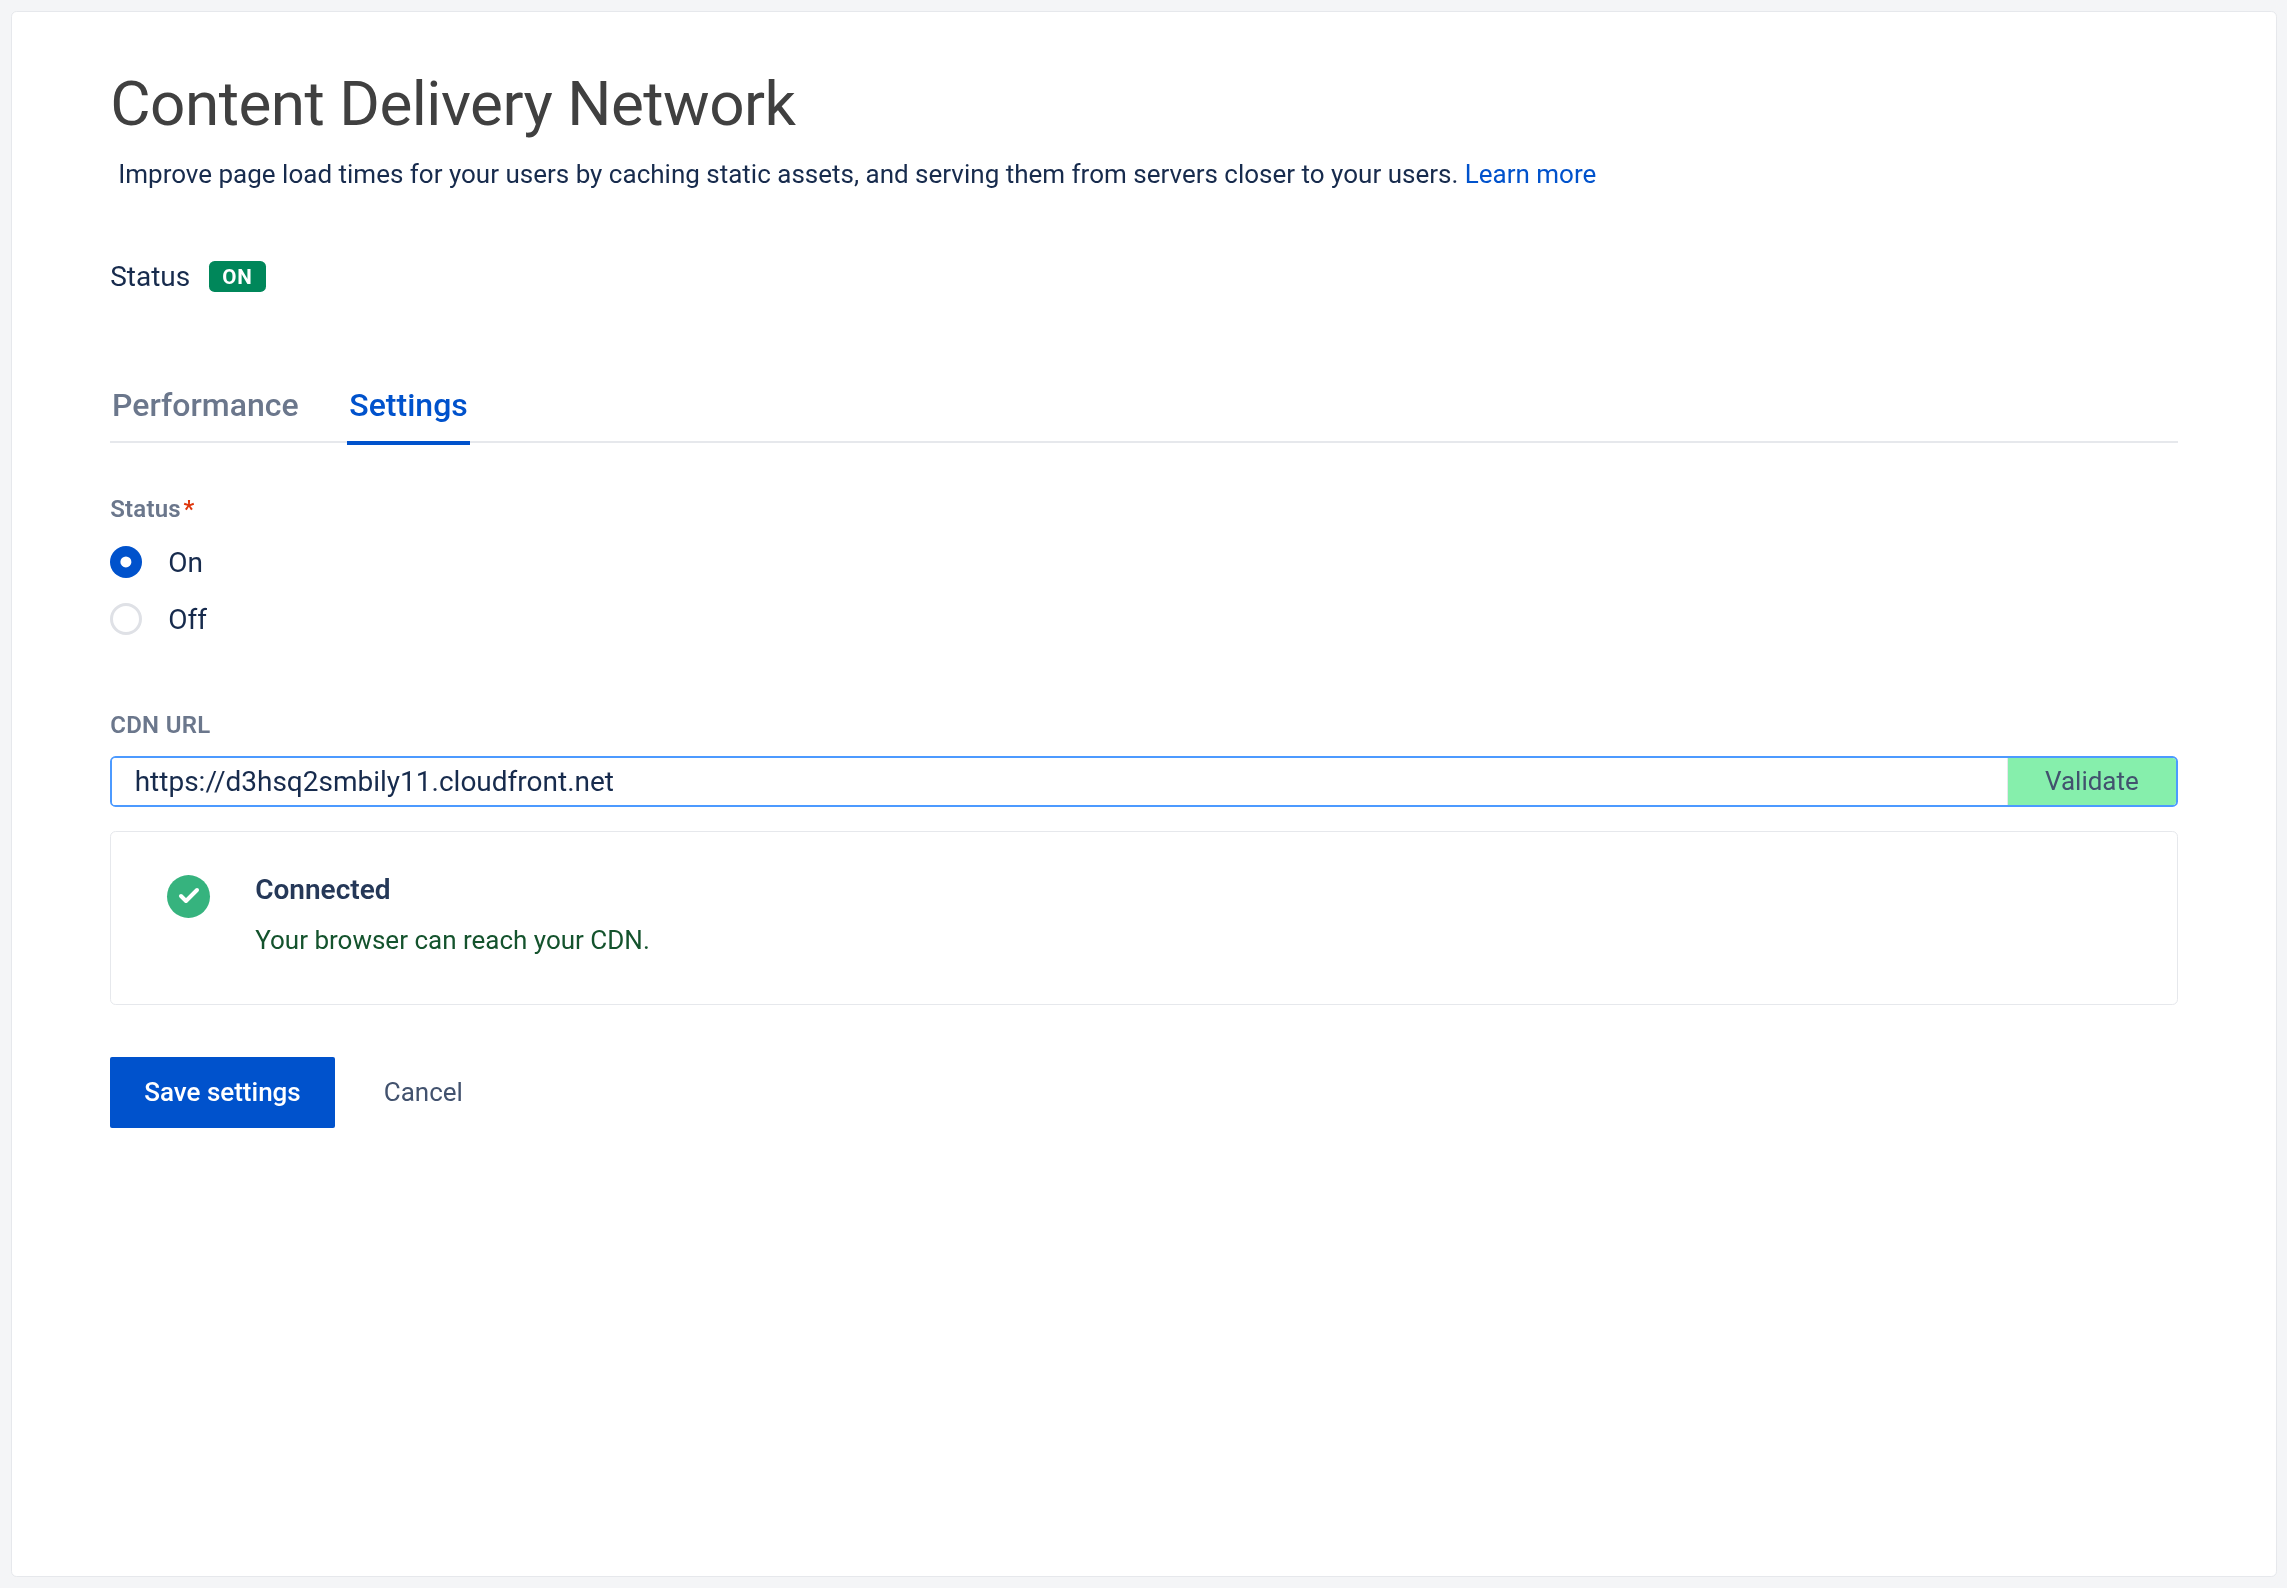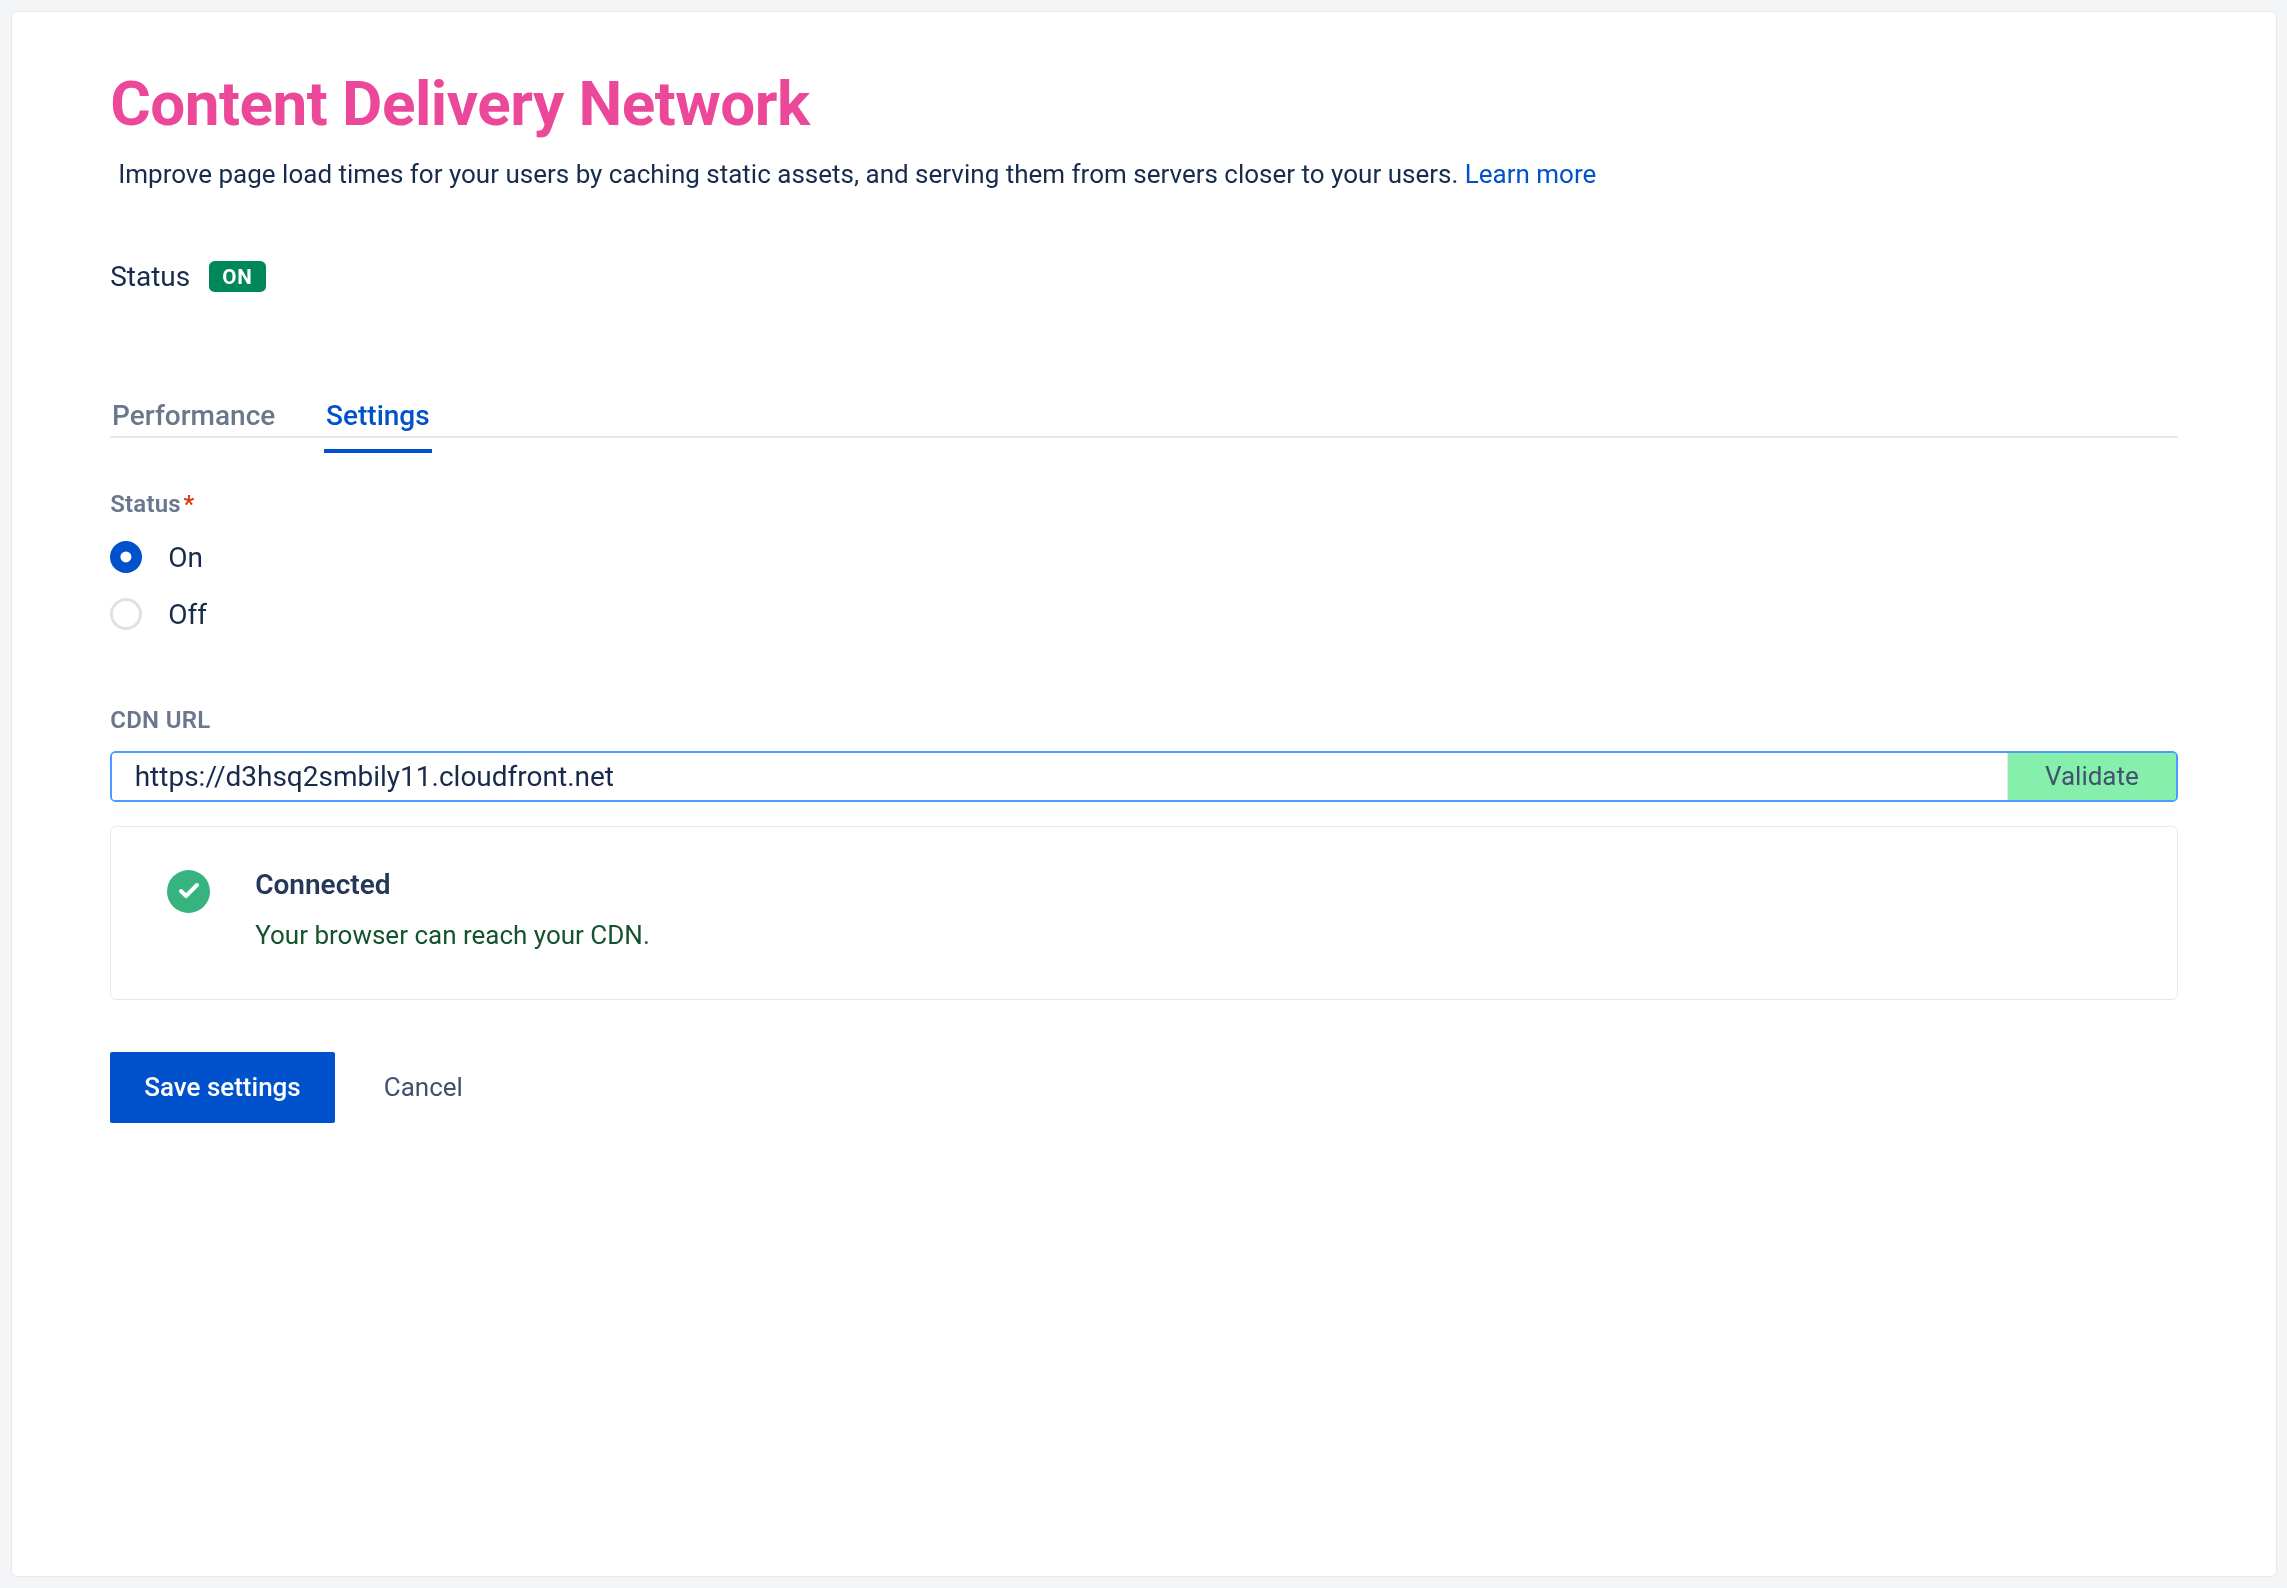--- a/index.html
+++ b/index.html
@@ -21,23 +21,23 @@
   .card {
     background: #ffffff;
     border: 1.9px solid #e6e8ec;
     border-radius: 5.6px;
     padding: 56px 98px 66px 98px;
     min-height: 1566px;
     width: 100%;
   }
   h1.page-title {
     font-size: 62px;
-    font-weight: 700;
+    font-weight: 400;
     letter-spacing: -0.5px;
-    color: #ec4899;
+    color: #404040;
     margin: 0 0 17px 0;
     line-height: 1.15;
   }
   .description {
     font-size: 26px;
     line-height: 1.45;
     color: #172B4D;
     margin: 0 0 66px 8px;
     max-width: 1968px;
   }
@@ -72,26 +72,26 @@
   }
 
   .tabs {
     display: flex;
     gap: 47px;
     border-bottom: 2.8px solid #e6e8ec;
     margin-bottom: 52px;
   }
   .tab {
     padding: 0 1.9px 17px 1.9px;
-    font-size: 28px;
+    font-size: 32px;
     font-weight: 500;
     color: #6B778C;
     cursor: pointer;
     position: relative;
-    top: 17px;
+    top: 4px;
   }
   .tab.active {
     color: #0052CC;
     border-bottom: 4.7px solid #0052CC;
   }
 
   .form-section { }
   .field-label {
     font-size: 24px;
     font-weight: 600;

